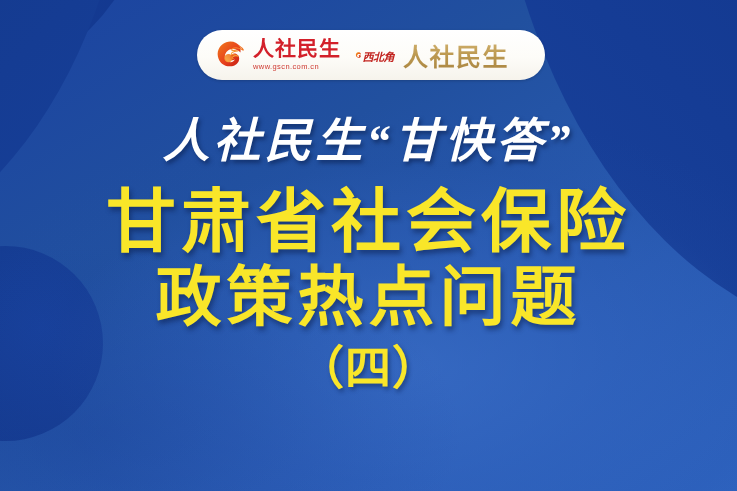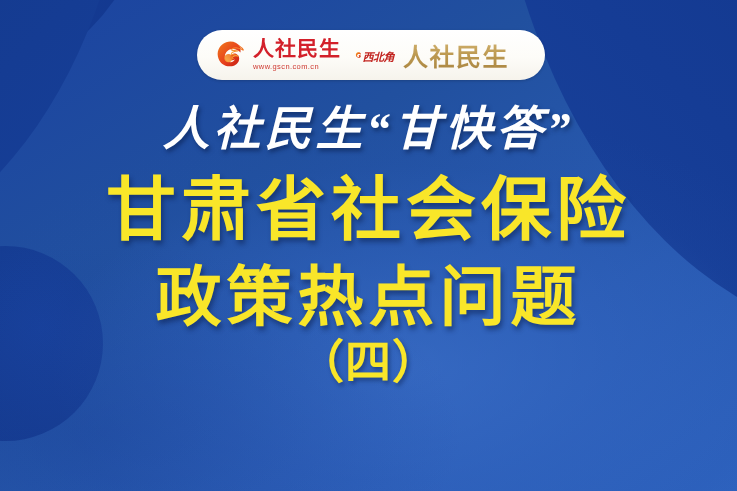--- a/index.html
+++ b/index.html
@@ -140,21 +140,21 @@
     color:#bd9a54;
     background:linear-gradient(180deg,#d8b978 0%,#bd9a52 48%,#a8833f 100%);
     -webkit-background-clip:text;background-clip:text;
     -webkit-text-fill-color:transparent;
     white-space:nowrap;
   }
 
   
   .headline{
     position:absolute;
-    left:0;top:106px;
+    left:0;top:118px;
     width:737px;
     text-align:center;
   }
   .line-sub{
     font-family:"Liberation Serif","DejaVu Serif",serif;
     font-style:italic;
     font-weight:bold;
     font-size:47px;
     line-height:1;
     color:#ffffff;
@@ -167,22 +167,22 @@
     font-family:"Liberation Sans","DejaVu Sans",sans-serif;
     font-weight:bold;
     font-size:70px;
     line-height:1.07;
     color:#f9e629;
     letter-spacing:5px;
     text-shadow:2px 4px 5px rgba(8,26,70,.48);
     white-space:nowrap;
   }
   .line-big2{
-    margin-top:14px;
-    font-family:Liberation Sans, sans-serif;
+    margin-top:8px;
+    font-family:Liberation Mono, monospace;
     font-weight:bold;
     font-size:66px;
     line-height:1.07;
     color:#f9e629;
     letter-spacing:5px;
     text-shadow:2px 4px 5px rgba(8,26,70,.48);
     white-space:nowrap;
   }
   .line-num{
     margin-top:4px;

